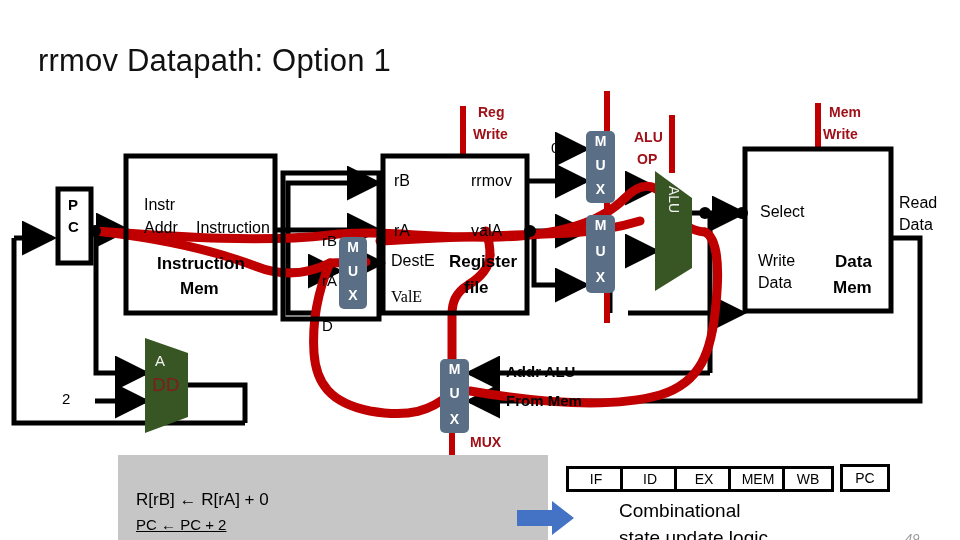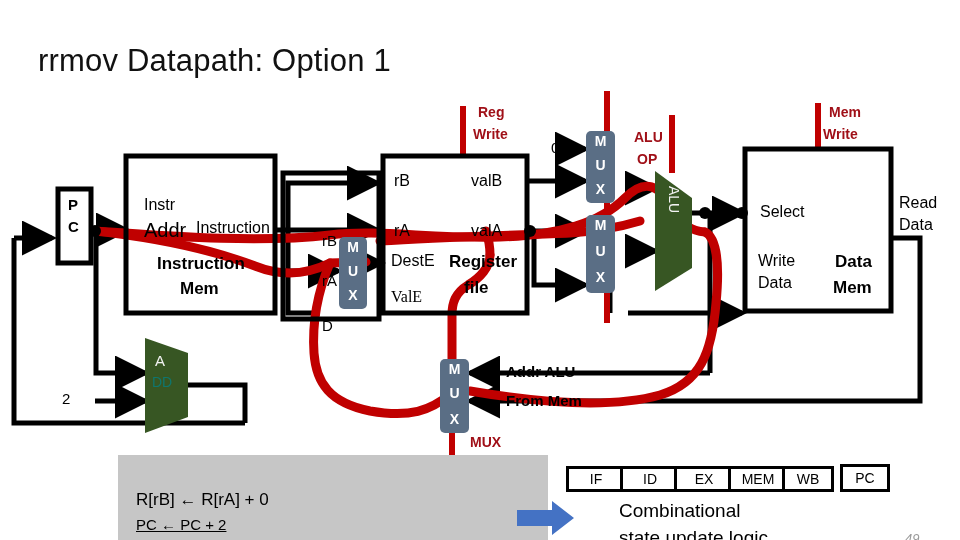--- a/index.html
+++ b/index.html
@@ -116,41 +116,41 @@
       <rect x="745" y="126" width="146" height="162"></rect>
     </g>
     <polygon points="145,315 188,330 188,394 145,410" fill="#375623"></polygon>
     <polygon points="655,148 692,175 692,245 655,268" fill="#375623"></polygon>
   </svg>
 
   <div class="txt blk" style="left:68px;top:174px;font-size:15px;">P</div>
   <div class="txt blk" style="left:68px;top:196px;font-size:15px;">C</div>
 
   <div class="txt" style="left:144px;top:174px;font-size:16px;">Instr</div>
-  <div class="txt" style="left:144px;top:197px;font-size:20px;">Addr</div>
+  <div class="txt" style="left:144px;top:197px;font-size:16px;">Addr</div>
   <div class="txt" style="left:196px;top:197px;font-size:16px;">Instruction</div>
   <div class="txt blk" style="left:157px;top:232px;font-size:17px;">Instruction</div>
   <div class="txt blk" style="left:180px;top:257px;font-size:17px;">Mem</div>
 
   <div class="txt" style="left:155px;top:330px;font-size:15px;color:#F2F2F2;">A</div>
-  <div class="txt" style="left:152px;top:352px;font-size:14px;color:#0f766e;">DD</div>
+  <div class="txt" style="left:152px;top:352px;font-size:19px;color:#7f1d1d;">DD</div>
   <div class="txt" style="left:62px;top:368px;font-size:15px;">2</div>
 
   <div class="mux" style="left:339px;top:214px;width:28px;height:72px;">
     <div class="muxlabel" style="top:2px;">M</div>
     <div class="muxlabel" style="top:26px;">U</div>
     <div class="muxlabel" style="top:50px;">X</div>
   </div>
   <div class="txt" style="left:322px;top:210px;font-size:15px;">rB</div>
   <div class="txt" style="left:322px;top:250px;font-size:15px;">rA</div>
   <div class="txt" style="left:322px;top:295px;font-size:15px;">D</div>
 
   <div class="txt" style="left:394px;top:150px;font-size:16px;">rB</div>
   <div class="txt" style="left:394px;top:200px;font-size:16px;">rA</div>
-  <div class="txt" style="left:471px;top:150px;font-size:16px;">valB</div>
+  <div class="txt" style="left:471px;top:150px;font-size:16px;">rrmov</div>
   <div class="txt" style="left:471px;top:200px;font-size:16px;">valA</div>
   <div class="txt" style="left:391px;top:230px;font-size:16px;">DestE</div>
   <div class="txt" style="left:391px;top:266px;font-size:16px;font-family:Liberation Serif, serif;">ValE</div>
   <div class="txt blk" style="left:449px;top:230px;font-size:17px;">Register</div>
   <div class="txt blk" style="left:464px;top:256px;font-size:17px;">file</div>
 
   <div class="mux" style="left:586px;top:108px;width:29px;height:72px;">
     <div class="muxlabel" style="top:2px;">M</div>
     <div class="muxlabel" style="top:26px;">U</div>
     <div class="muxlabel" style="top:50px;">X</div>

